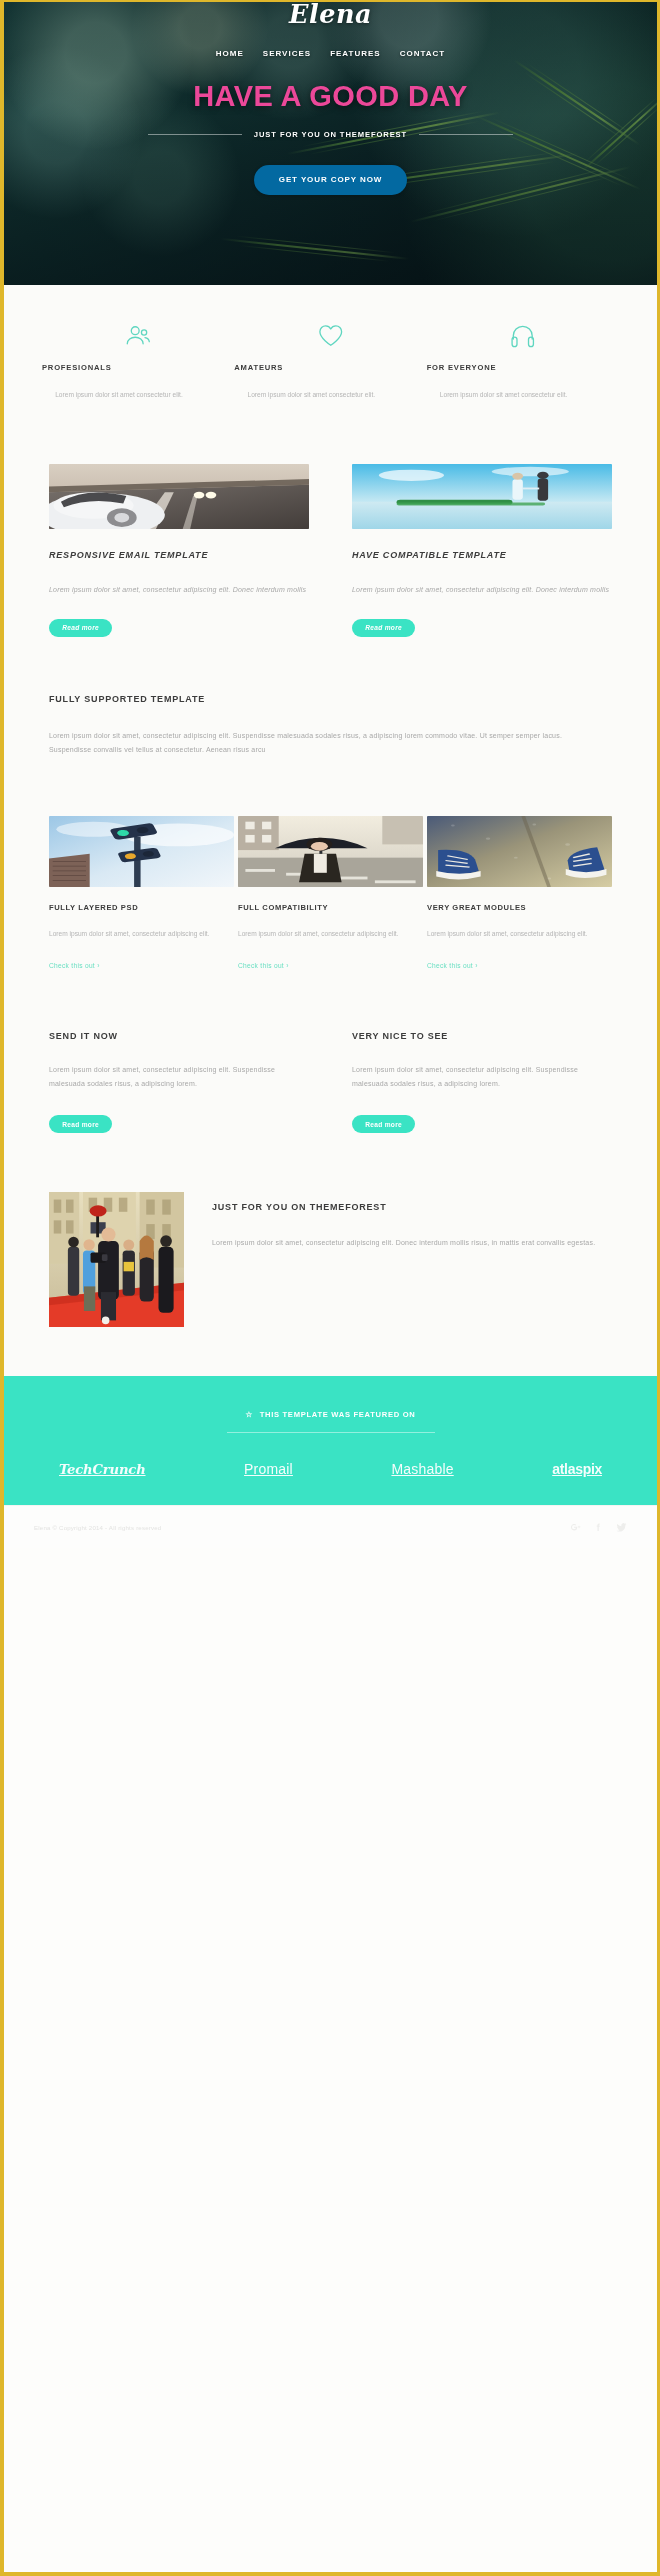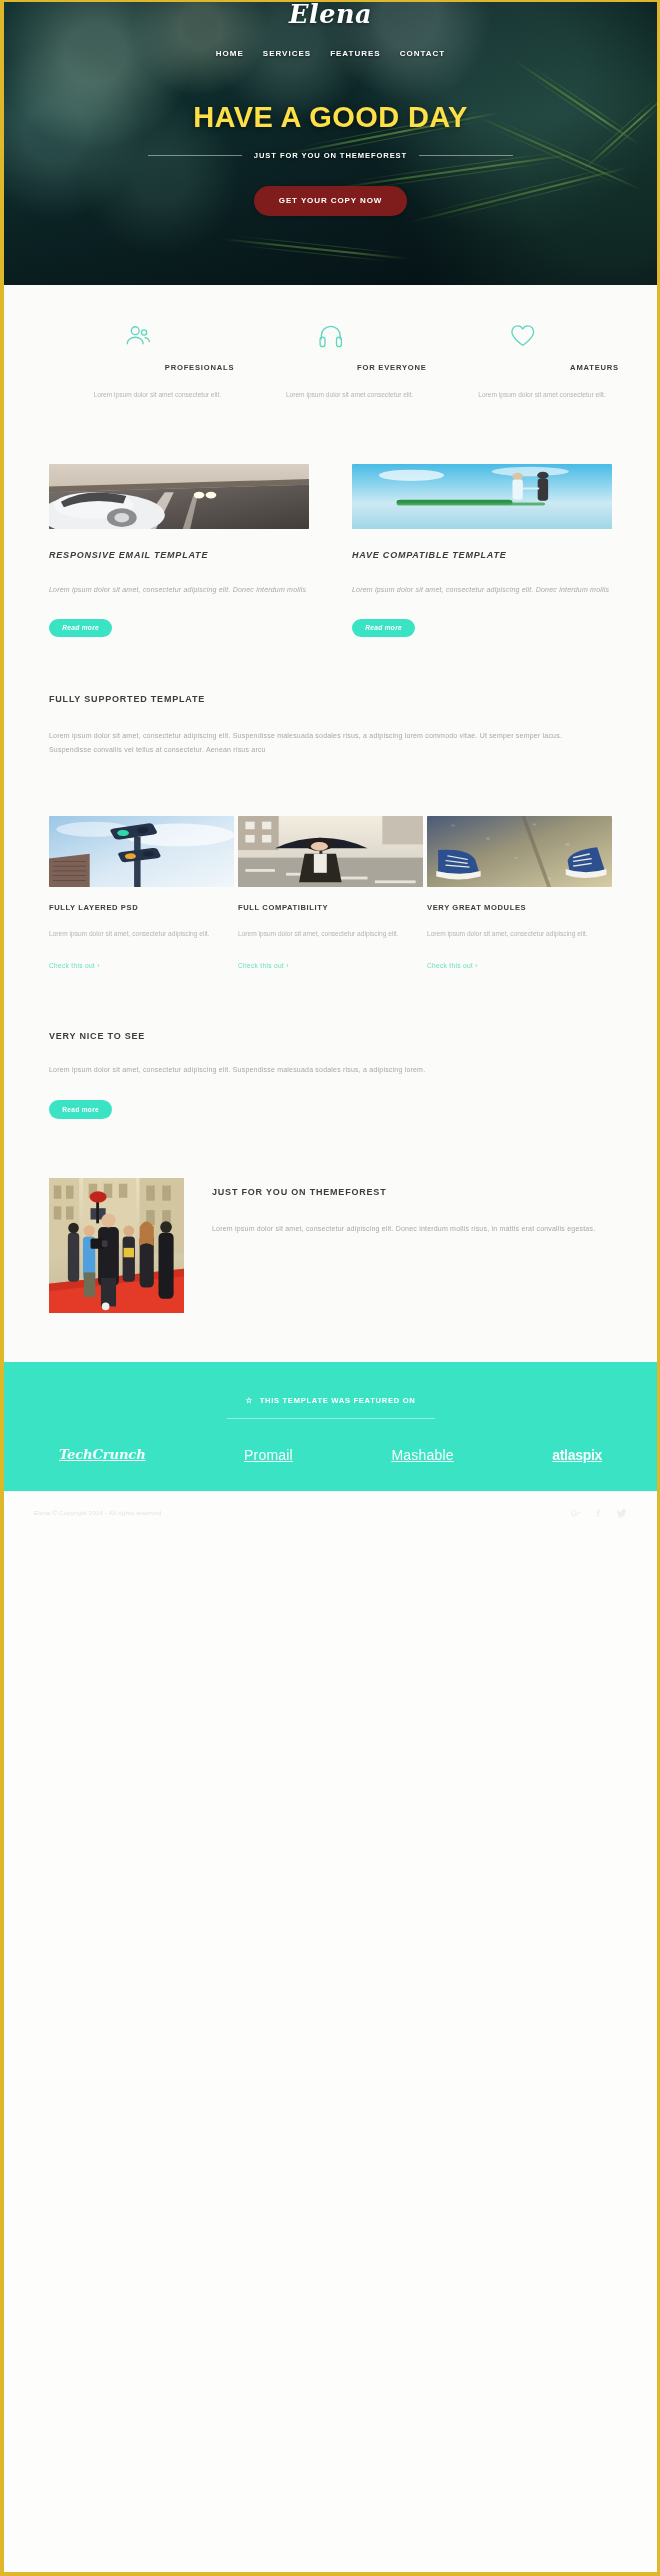--- a/index.html
+++ b/index.html
@@ -83,22 +83,22 @@
   }
   .nav a {
     color:#ffffff;
     font-size:8px;
     font-weight:bold;
     letter-spacing:1px;
     text-decoration:none;
     text-shadow:0 0.9px 2.8px rgba(0,0,0,.55);
   }
   .hero-title {
-    margin-top:45px;
-    color:#fde047;
+    margin-top:24px;
+    color:#ec4899;
     font-size:29px;
     font-weight:bold;
     letter-spacing:0.4px;
     text-shadow:0 1.9px 6.6px rgba(0,0,0,.5);
     line-height:1;
   }
   .hero-sub-wrap {
     margin-top:19px;
     display:flex; align-items:center; justify-content:center; gap:12.3px;
   }
@@ -107,21 +107,21 @@
     color:#ffffff;
     font-size:7.6px;
     font-weight:bold;
     letter-spacing:0.9px;
     text-shadow:0 0.9px 2.8px rgba(0,0,0,.5);
     white-space:nowrap;
   }
   .hero-cta {
     display:inline-block;
     margin-top:26.5px;
-    background:#7f1d1d;
+    background:#0369a1;
     color:#ffffff;
     font-size:8px;
     font-weight:bold;
     letter-spacing:0.9px;
     padding:10.4px 24.6px;
     border-radius:19px;
     border:none;
     cursor:pointer;
     text-decoration:none;
     box-shadow:0 0.9px 3.8px rgba(0,0,0,.2);
@@ -145,21 +145,21 @@
   }
   .link-mint {
     font-size:6.6px; color:#69dfc2; letter-spacing:0.3px;
     text-decoration:none; cursor:pointer;
   }
 
   
   .features {
     display:flex; padding:36px 38px 0 38px;
   }
-  .feature { flex:1; text-align:right; }
+  .feature { flex:1; text-align:left; }
   .feature .ico { height:30px; display:flex; align-items:center; justify-content:center; }
   .feature .ttl {
     margin-top:12.3px; font-size:7.6px; font-weight:bold;
     color:#3c3c3c; letter-spacing:0.8px;
   }
   .feature .txt {
     margin-top:16px; font-size:6.6px; color:#b5b5b5;
     line-height:2.1; padding:0 13.2px;
   }
 
@@ -291,37 +291,37 @@
             <circle cx="21.5" cy="9" r="2.8"></circle>
             <path d="M22.5 14.5c2.6.5 4.4 2.2 4.6 4.3"></path>
           </svg>
         </div>
         <div class="ttl">PROFESIONALS</div>
         <div class="txt">Lorem ipsum dolor sit amet consectetur elit.</div>
       </div>
 
       <div class="feature">
         <div class="ico">
+          <svg width="25.5" height="23.6" viewBox="0 0 27 25" fill="none" stroke="#5fd6c0" stroke-width="1.4" stroke-linecap="round" stroke-linejoin="round">
+            <path d="M13.5 22.5C13.5 22.5 2 15.2 2 8.2 2 4.6 4.8 2 8.1 2c2.4 0 4.4 1.4 5.4 3.3C14.5 3.4 16.5 2 18.9 2 22.2 2 25 4.6 25 8.2c0 7-11.5 14.3-11.5 14.3z"></path>
+          </svg>
+        </div>
+        <div class="ttl">AMATEURS</div>
+        <div class="txt">Lorem ipsum dolor sit amet consectetur elit.</div>
+      </div>
+
+      <div class="feature">
+        <div class="ico">
           <svg width="25.5" height="25.5" viewBox="0 0 27 27" fill="none" stroke="#5fd6c0" stroke-width="1.4" stroke-linecap="round" stroke-linejoin="round">
             <path d="M3.5 17V13.5C3.5 8 8 3.5 13.5 3.5S23.5 8 23.5 13.5V17"></path>
             <rect x="2.2" y="15" width="5.2" height="10" rx="2.6"></rect>
             <rect x="19.6" y="15" width="5.2" height="10" rx="2.6"></rect>
           </svg>
         </div>
         <div class="ttl">FOR EVERYONE</div>
-        <div class="txt">Lorem ipsum dolor sit amet consectetur elit.</div>
-      </div>
-
-      <div class="feature">
-        <div class="ico">
-          <svg width="25.5" height="23.6" viewBox="0 0 27 25" fill="none" stroke="#5fd6c0" stroke-width="1.4" stroke-linecap="round" stroke-linejoin="round">
-            <path d="M13.5 22.5C13.5 22.5 2 15.2 2 8.2 2 4.6 4.8 2 8.1 2c2.4 0 4.4 1.4 5.4 3.3C14.5 3.4 16.5 2 18.9 2 22.2 2 25 4.6 25 8.2c0 7-11.5 14.3-11.5 14.3z"></path>
-          </svg>
-        </div>
-        <div class="ttl">AMATEURS</div>
         <div class="txt">Lorem ipsum dolor sit amet consectetur elit.</div>
       </div>
     </section>
 
     <section class="two-col">
 
       <div class="col">
         <div class="thumb-wide">
           <svg width="100%" height="100%" viewBox="0 0 175 69" preserveAspectRatio="none">
             <defs>
@@ -522,20 +522,25 @@
         <div class="act">
           <a class="link-mint" href="#">
             <span>Check this out</span>
             <span>›</span>
           </a>
         </div>
       </div>
     </section>
 
     <section class="two-text">
+      <div class="col">
+        <div class="sec-title">SEND IT NOW</div>
+        <div class="desc sec-text">Lorem ipsum dolor sit amet, consectetur adipiscing elit. Suspendisse malesuada sodales risus, a adipiscing lorem.</div>
+        <div class="act"><a class="btn-mint" href="#">Read more</a></div>
+      </div>
       <div class="col">
         <div class="sec-title">VERY NICE TO SEE</div>
         <div class="desc sec-text">Lorem ipsum dolor sit amet, consectetur adipiscing elit. Suspendisse malesuada sodales risus, a adipiscing lorem.</div>
         <div class="act"><a class="btn-mint" href="#">Read more</a></div>
       </div>
     </section>
 
     <section class="split">
       <div class="media">
         <svg width="100%" height="100%" viewBox="0 0 143 143" preserveAspectRatio="none">

